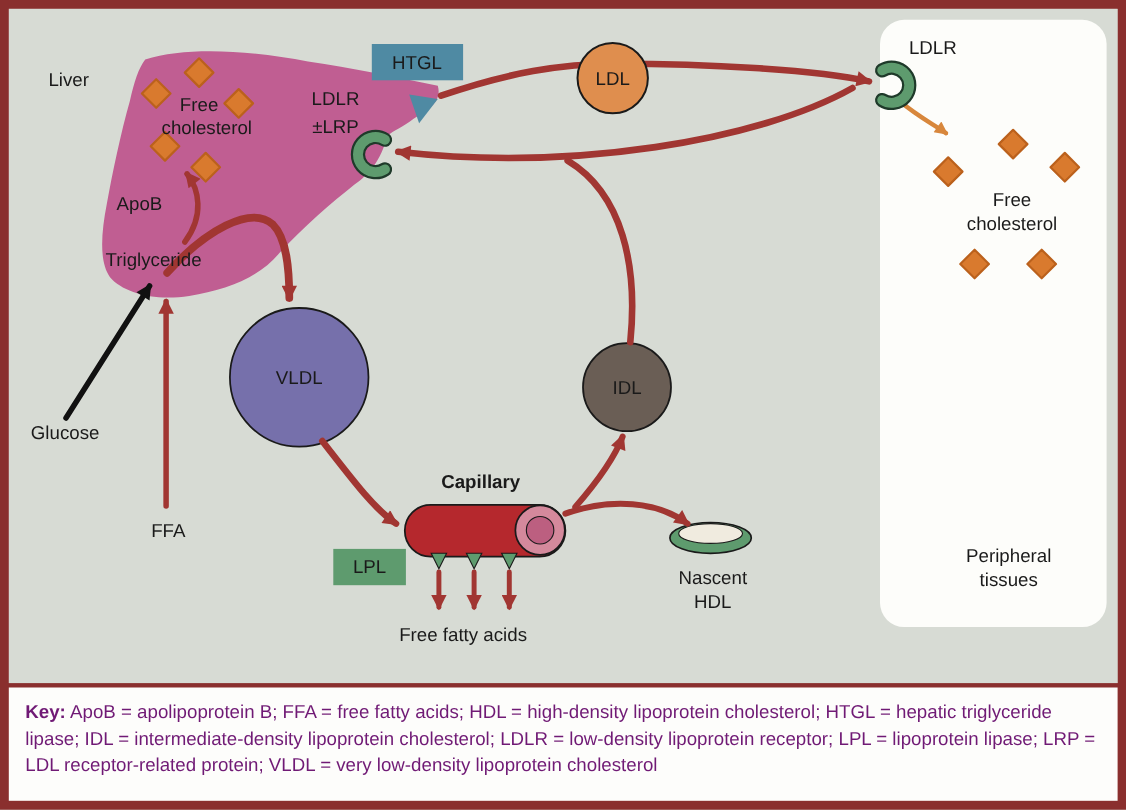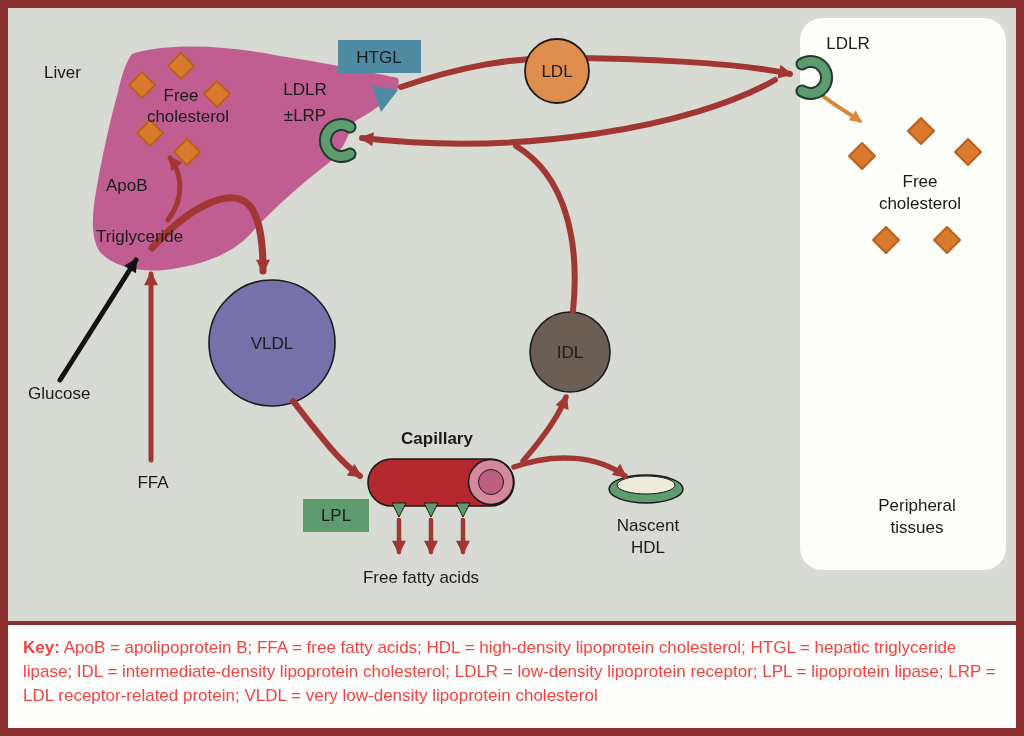--- a/index.html
+++ b/index.html
@@ -16,21 +16,21 @@
     font-family: "Liberation Sans", "DejaVu Sans", sans-serif;
     font-size: 17px;
     fill: #1a1a1a;
   }
   .key-box {
     flex: 1;
     background: #fdfdfb;
     padding: 11px 15px 10px 15px;
     font-size: 17px;
     line-height: 1.42;
-    color: #ef4444;
+    color: #701a75;
   }
   .key-label { font-weight: bold; }
 </style>
 </head>
 <body>
 
 <div class="frame">
 
   <svg class="diagram" width="1008" height="613" viewBox="8 8 1008 613" xmlns="http://www.w3.org/2000/svg">
 

